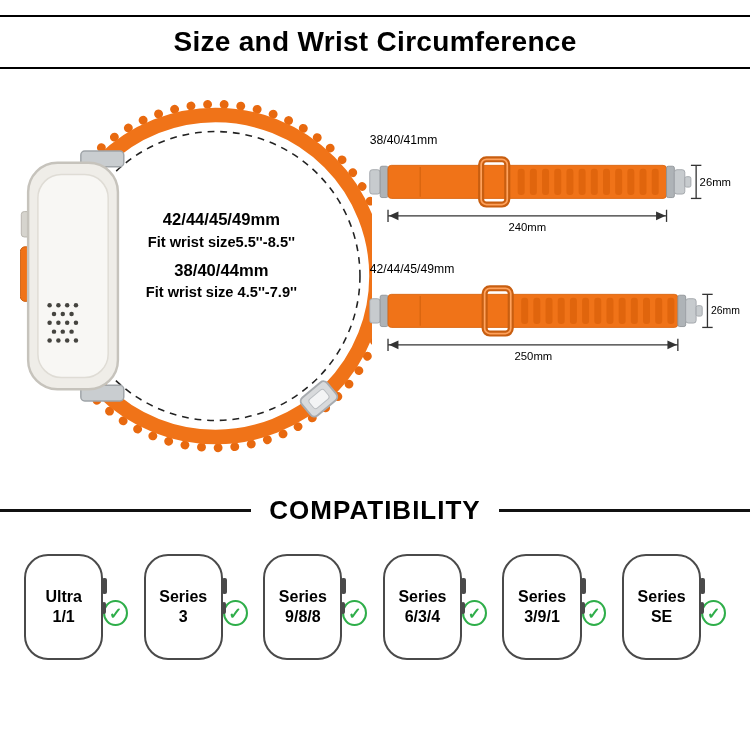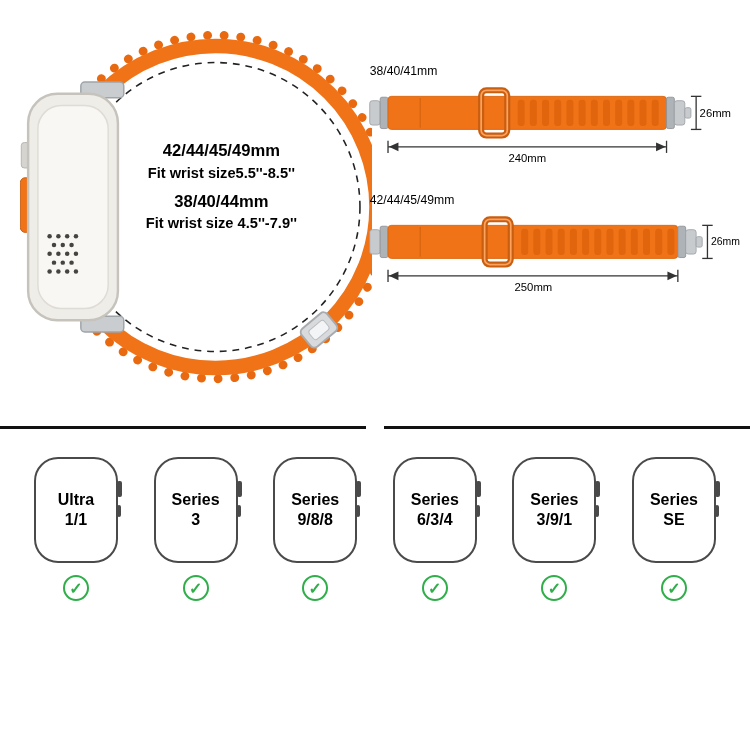--- a/index.html
+++ b/index.html
@@ -28,40 +28,45 @@
   .svg-label { font-size: 14px; }
   .svg-dim   { font-size: 13px; }
   .svg-dim2  { font-size: 12px; }
 
   
   .compat-header { display: flex; align-items: center; gap: 18px; margin-top: 12px; }
   .compat-line { flex: 1; height: 3px; background: #111; }
   .compat-title { font-size: 26px; font-weight: bold; letter-spacing: 1px; }
 
   .models { display: flex; justify-content: space-between; padding: 0 24px; margin-top: 28px; }
-  .model { width: 104px; display: flex; flex-direction: column; align-items: center; }
+  .model { width: 104px; display: flex; flex-direction: row; align-items: center; }
   .watch-outline {
     position: relative; width: 84px; height: 106px; background: #fff;
     border: 2px solid #4a4a4a; border-radius: 24px;
     display: flex; align-items: center; justify-content: center;
   }
   .crown    { position: absolute; right: -6px; top: 22px; width: 5px; height: 16px; background: #4a4a4a; border-radius: 2px; }
   .side-btn { position: absolute; right: -5px; top: 46px; width: 4px; height: 12px; background: #4a4a4a; border-radius: 2px; }
   .model-label { text-align: center; font-weight: bold; font-size: 16px; line-height: 1.25; }
   .check {
     width: 26px; height: 26px; margin-top: 12px; background: #fff;
     border: 2px solid #2FAE4A; border-radius: 50%; color: #2FAE4A;
     font-size: 16px; font-weight: bold; display: flex; align-items: center; justify-content: center;
   }
 </style>
 </head>
 <body>
 
 <div class="page">
 
+  <div class="header">
+    <div class="rule"></div>
+    <div class="title">Size and Wrist Circumference</div>
+    <div class="rule"></div>
+  </div>
 
   <div class="main">
 
     <svg class="ring-svg" width="352" height="406" viewBox="0 0 360 416">
 
       <circle cx="200" cy="208" r="176" fill="none" stroke="#E8690F" stroke-width="9" stroke-dasharray="0.1 17" stroke-linecap="round"></circle>
 
       <circle cx="200" cy="208" r="165" fill="none" stroke-width="15" stroke="#F07318"></circle>
 
       <circle cx="200" cy="208" r="148" fill="none" stroke="#222" stroke-width="1.6" stroke-dasharray="7 6"></circle>
@@ -208,20 +213,21 @@
         </g>
         <polygon points="24,95 35,90 35,100" fill="#333"></polygon>
         <polygon points="355,95 344,90 344,100" fill="#333"></polygon>
         <text x="190" y="113" text-anchor="middle" class="svg-dim">250mm</text>
       </svg>
     </div>
   </div>
 
   <div class="compat-header">
     <div class="compat-line"></div>
+    <div class="compat-title">COMPATIBILITY</div>
     <div class="compat-line"></div>
   </div>
 
   <div class="models">
 
     <div class="model">
       <div class="watch-outline">
         <span class="crown"></span>
         <span class="side-btn"></span>
         <div class="model-label">

